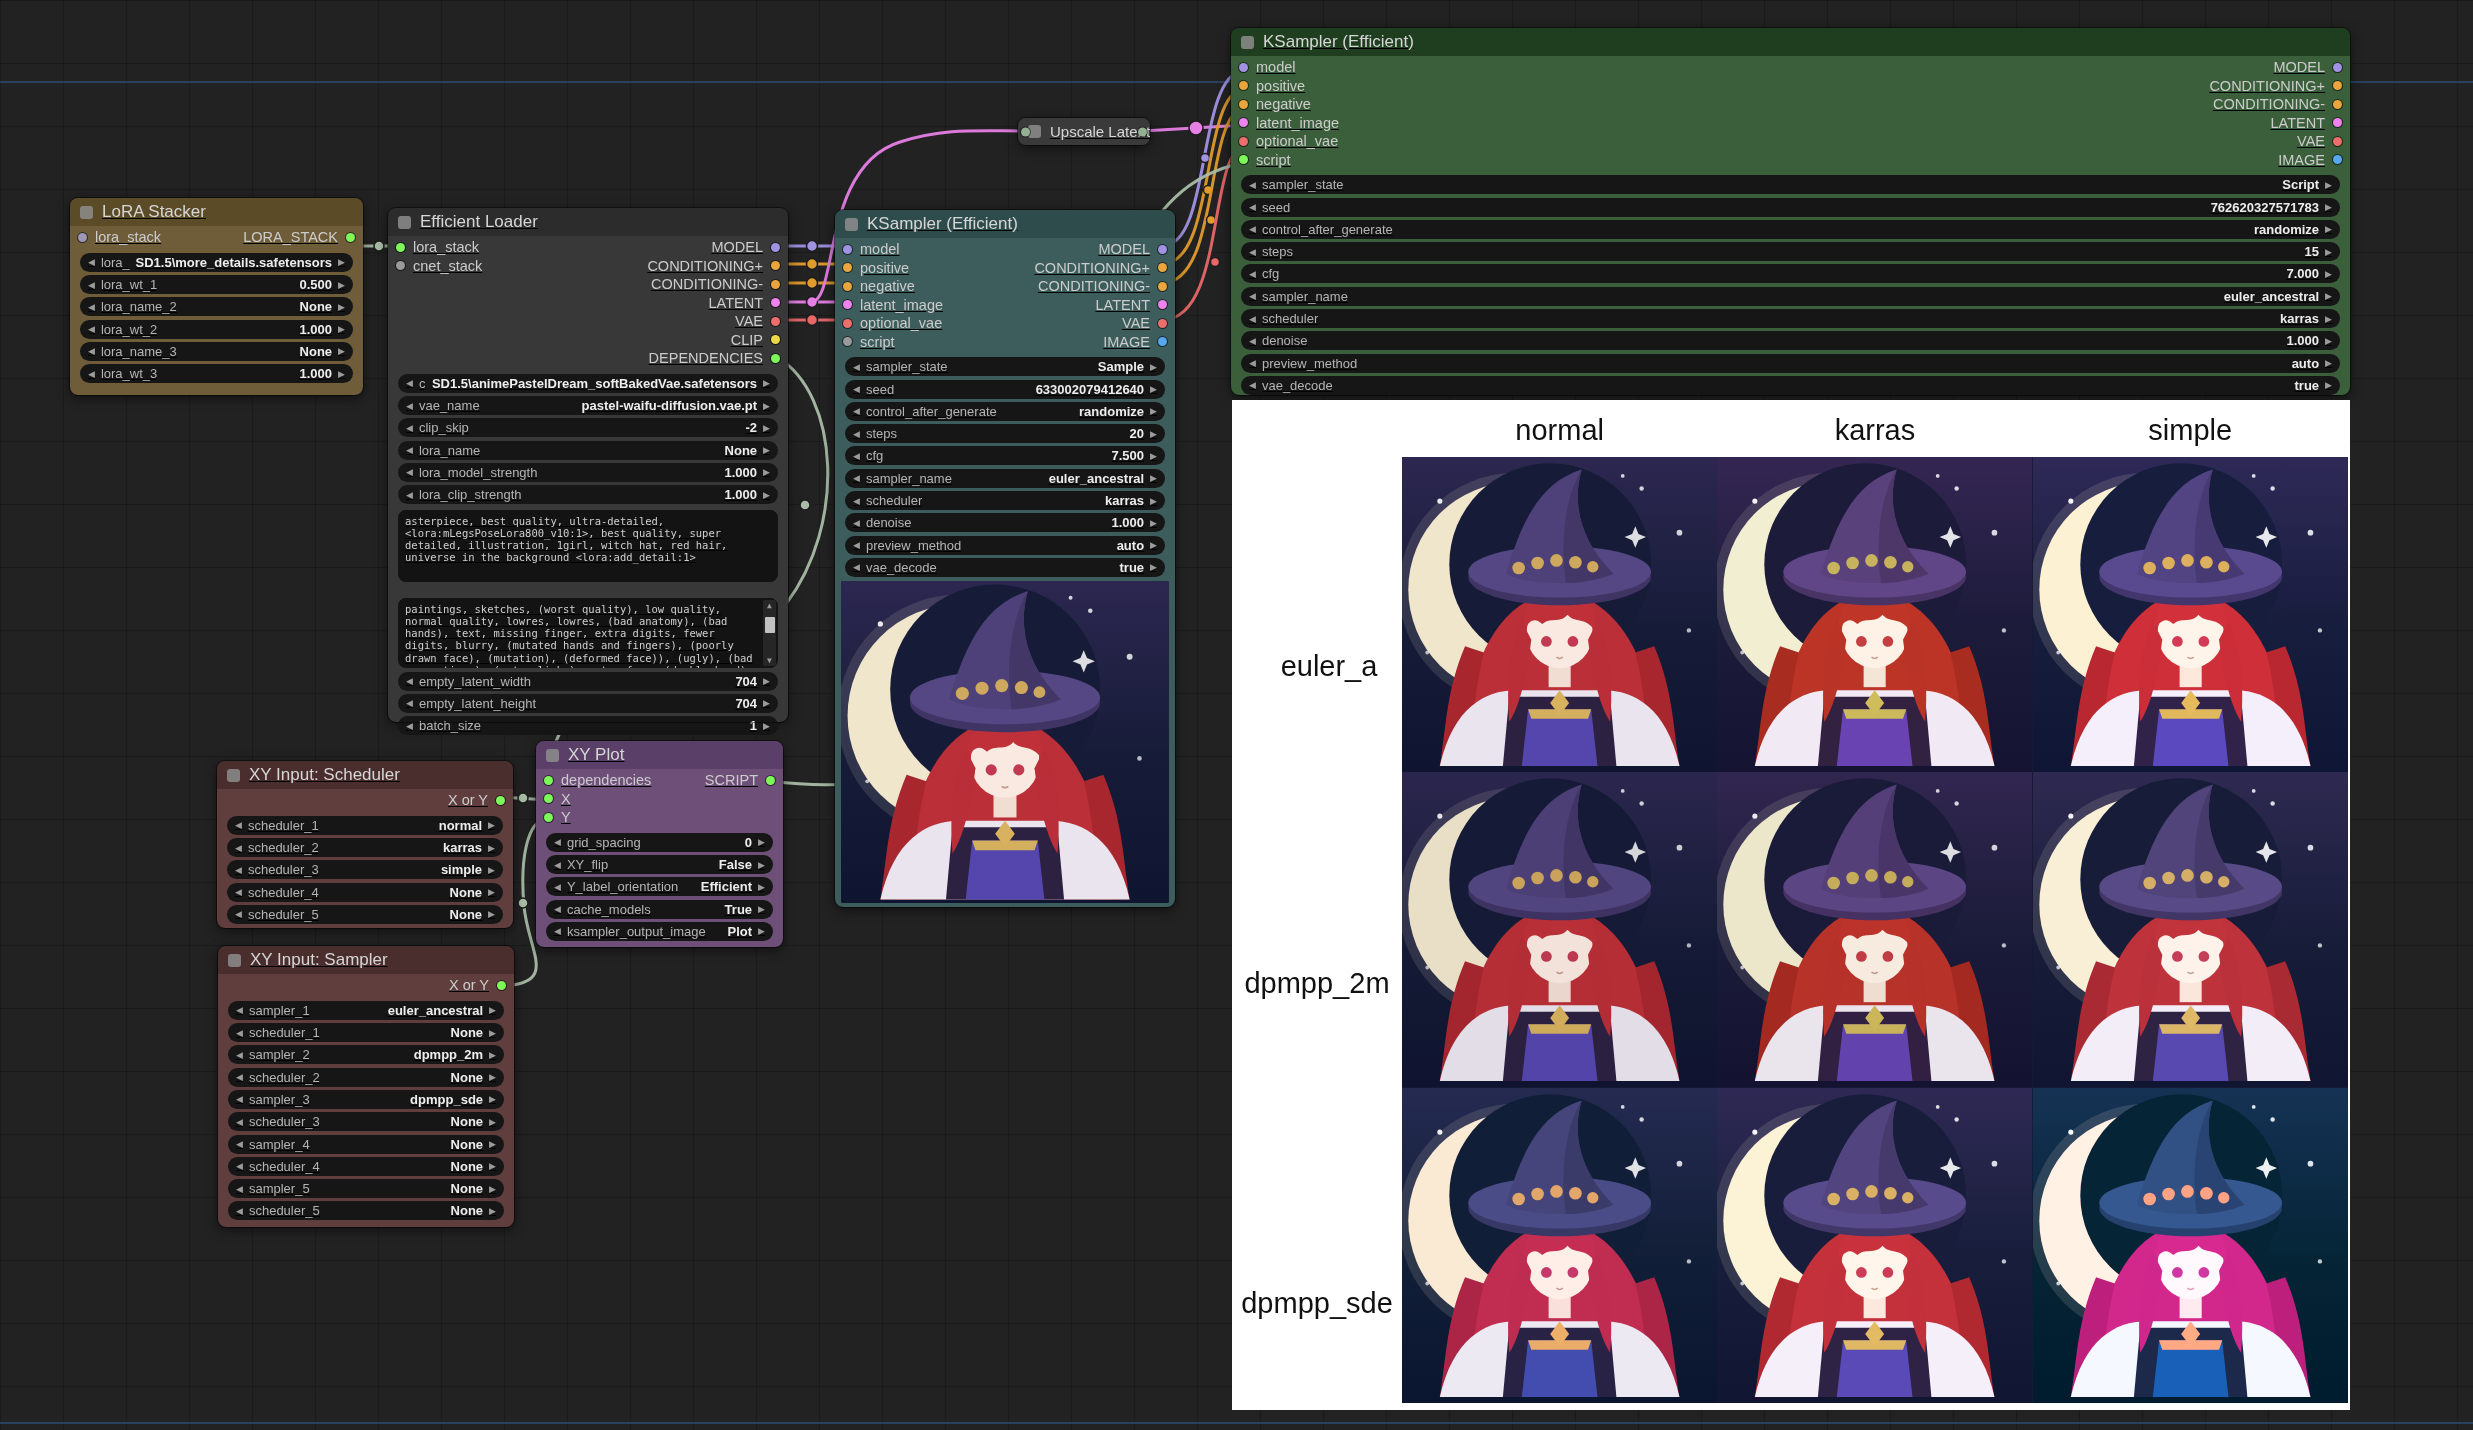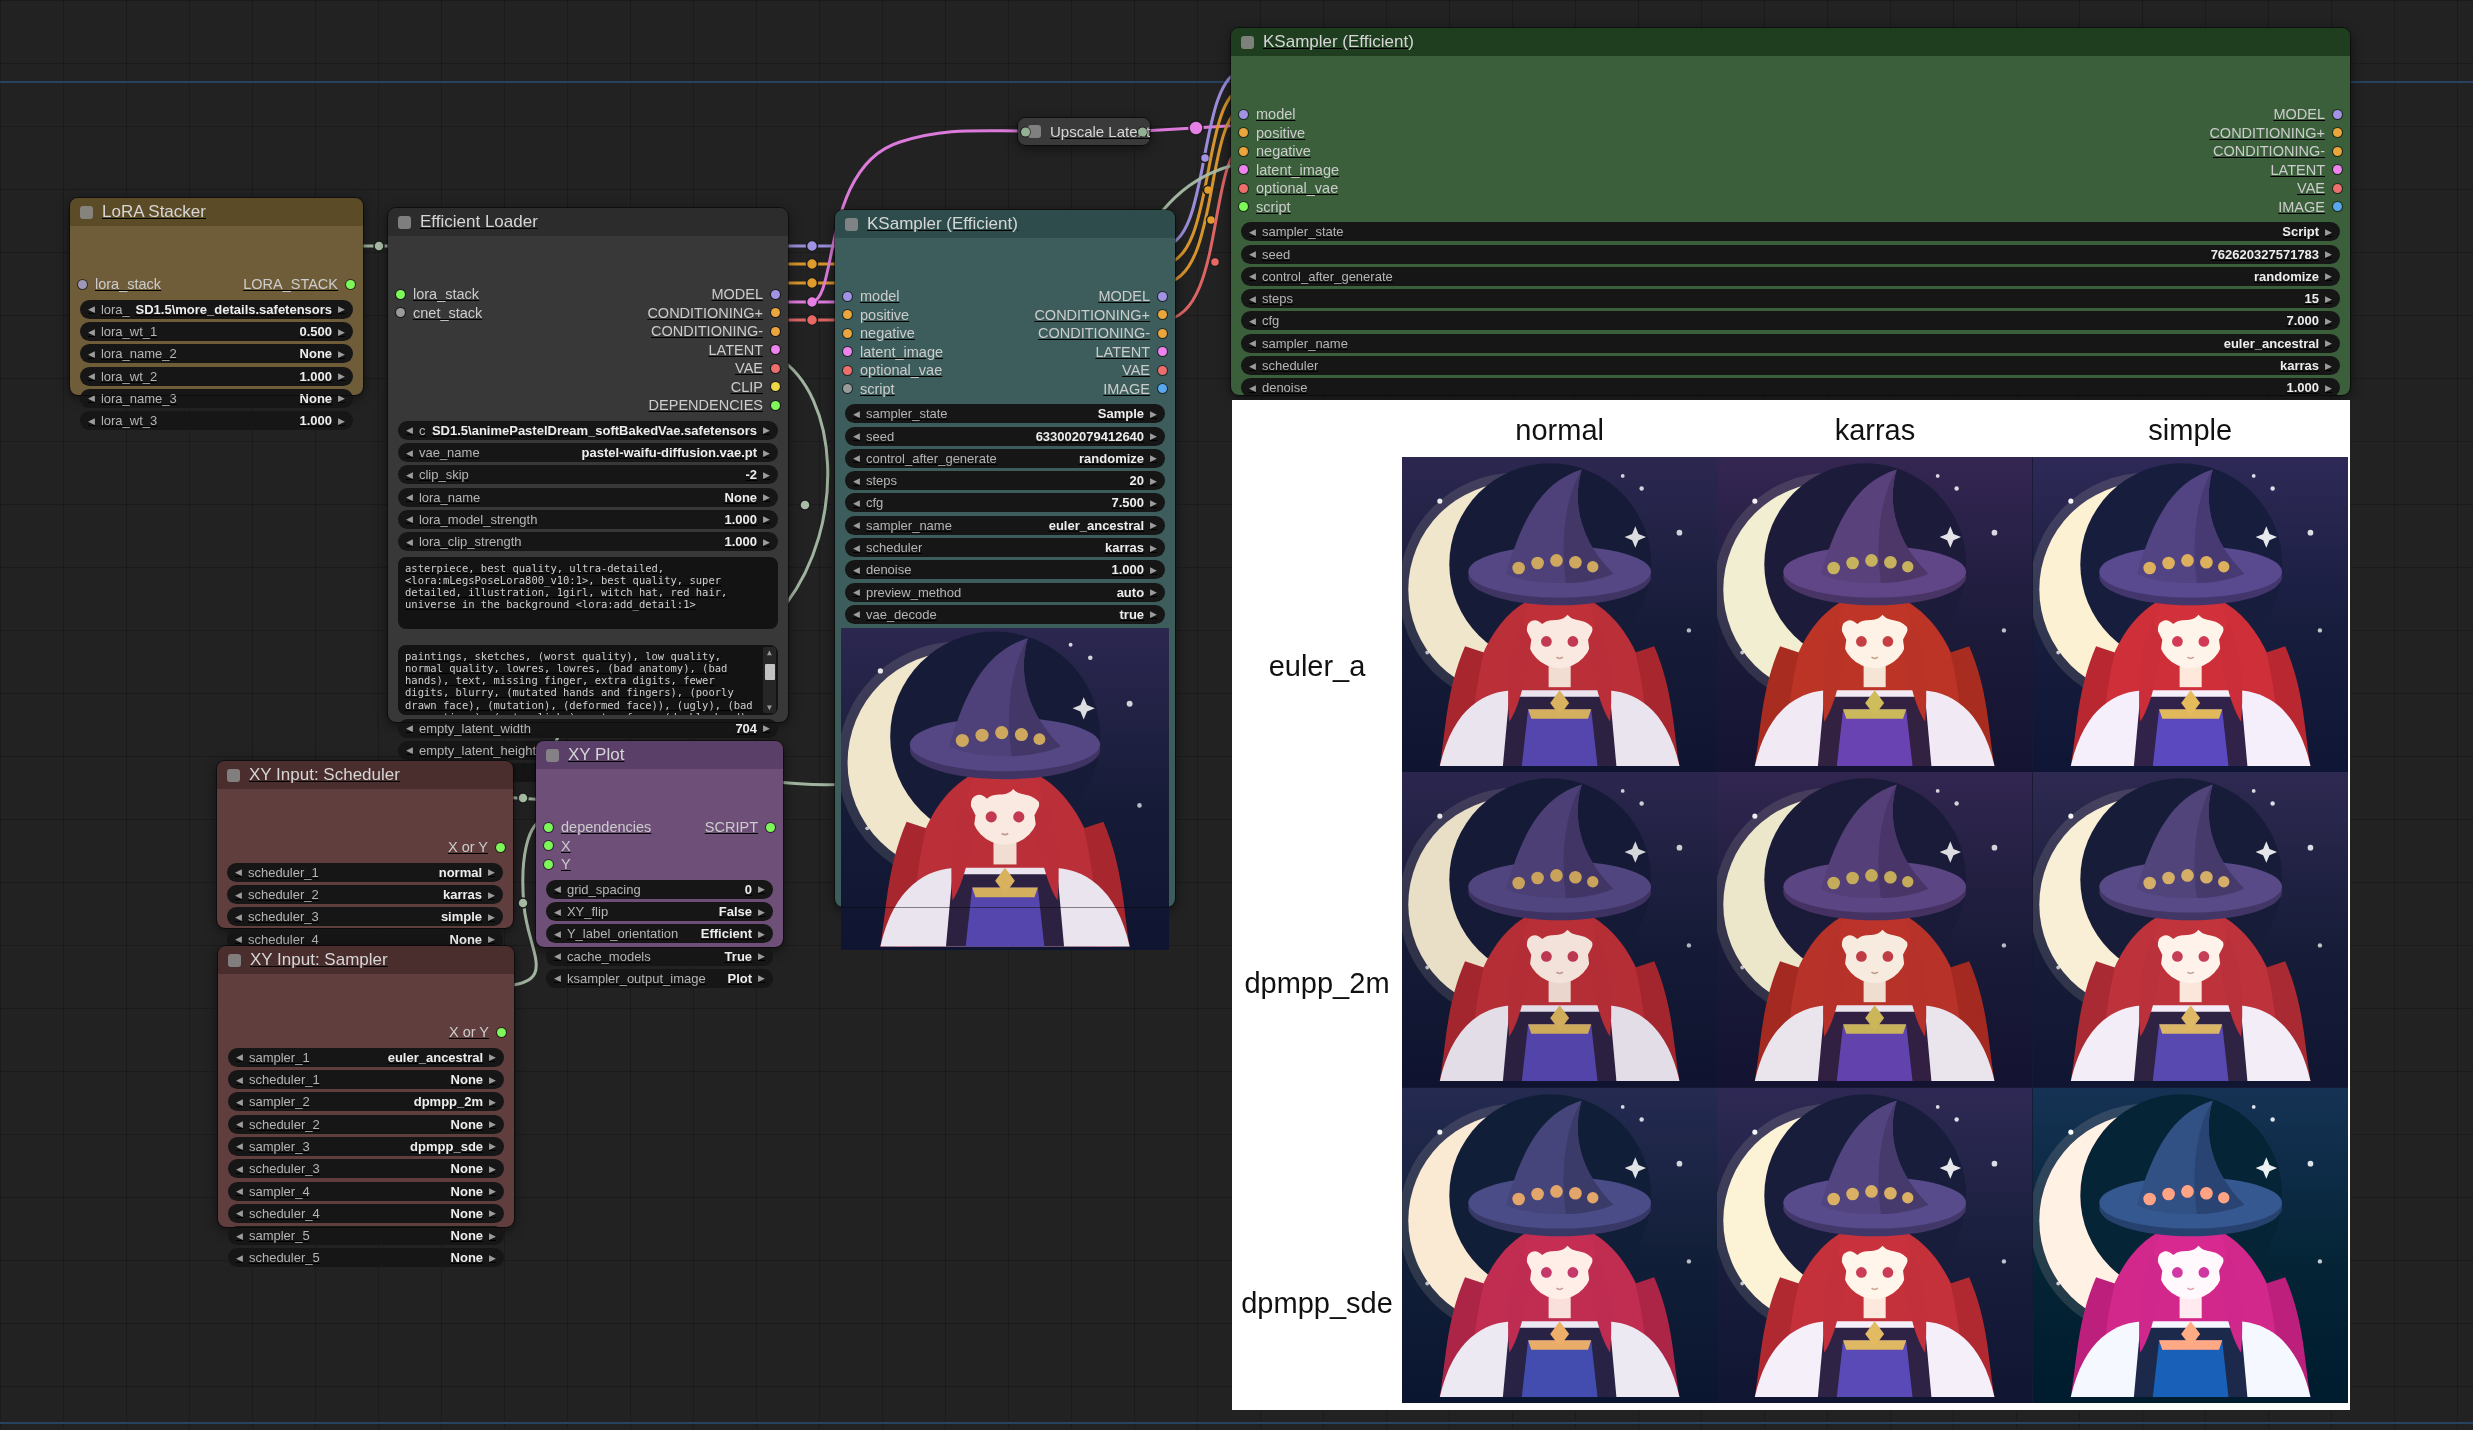--- a/index.html
+++ b/index.html
@@ -16,21 +16,21 @@
 
   .node{position:absolute;border-radius:8px;box-shadow:0 3px 12px rgba(0,0,0,.55);
     background:var(--body);outline:1px solid rgba(0,0,0,.45);text-decoration:underline;}
   .ntitle{height:28px;background:var(--hdr);border-radius:8px 8px 0 0;display:flex;
     align-items:center;gap:9px;padding:0 10px;color:#d6d6d6;font-size:17px;white-space:nowrap;overflow:hidden;}
   .sq{width:13px;height:13px;border-radius:3px;background:#8d8d8d;opacity:.85;flex:0 0 auto;}
   .collapsed{height:27px;}
   .collapsed .ntitle{border-radius:7px;height:27px;font-size:15px;}
   .cdot{position:absolute;top:50%;width:9px;height:9px;border-radius:50%;
     transform:translateY(-50%);background:#93b093;box-shadow:0 0 0 1px rgba(0,0,0,.5);}
-  .slots{padding:2px 0 0;margin-top:47px;}
+  .slots{padding:2px 0 0;}
   .slot{height:18.5px;display:flex;align-items:center;padding:0 8px;color:#cccccc;font-size:14.5px;white-space:nowrap;}
   .dot{width:9px;height:9px;border-radius:50%;box-shadow:0 0 0 1px rgba(0,0,0,.55);flex:0 0 auto;}
   .inlbl{margin-left:8px;}
   .outlbl{margin-left:auto;margin-right:8px;}
   .widgets{padding:3px 10px 0;}
   .pill{height:19px;margin:3.3px 0;background:#161616;border-radius:10px;display:flex;
     align-items:center;padding:0 8px;font-size:13px;white-space:nowrap;overflow:hidden;}
   .arr{color:#9c9c9c;font-size:9px;flex:0 0 auto;}
   .wlabel{color:#b4b4b4;margin:0 6px;overflow:hidden;}
   .wval{margin-left:auto;color:#ededed;font-weight:700;margin-right:6px;}
@@ -637,21 +637,21 @@
           <span class="ttext">Upscale Latent</span>
         </div>
         <span class="cdot" style="left: 3px;"></span>
         <span class="cdot" style="right: 3px;"></span>
       </div>
     </div>
   <div id="plot" style="left: 1232px; top: 400px; width: 1118px; height: 1010px;">
       <div class="colhead" style="left: 170px; width: 315.3px;">normal</div>
       <div class="colhead" style="left: 485.3px; width: 315.3px;">karras</div>
       <div class="colhead" style="left: 800.6px; width: 315.3px;">simple</div>
-      <div class="rowlab" style="left: 0px; width: 170px; top: 248px;">euler_a</div>
+      <div class="rowlab" style="left: 0px; width: 170px; top: 248px; padding-left: 12px;">euler_a</div>
       <div class="rowlab" style="left: 0px; width: 170px; top: 565px;">dpmpp_2m</div>
       <div class="rowlab" style="left: 0px; width: 170px; top: 885px;">dpmpp_sde</div>
       <div class="cell" style="left: 170px; top: 57px; width: 315.3px; height: 315.3px; filter: none;">
         <svg viewBox="0 0 100 100" preserveAspectRatio="xMidYMid slice">
           <use href="#witch"></use>
         </svg>
       </div>
       <div class="cell" style="left: 485.3px; top: 57px; width: 315.3px; height: 315.3px; filter: hue-rotate(10deg) brightness(1.03);">
         <svg viewBox="0 0 100 100" preserveAspectRatio="xMidYMid slice">
           <use href="#witch"></use>

